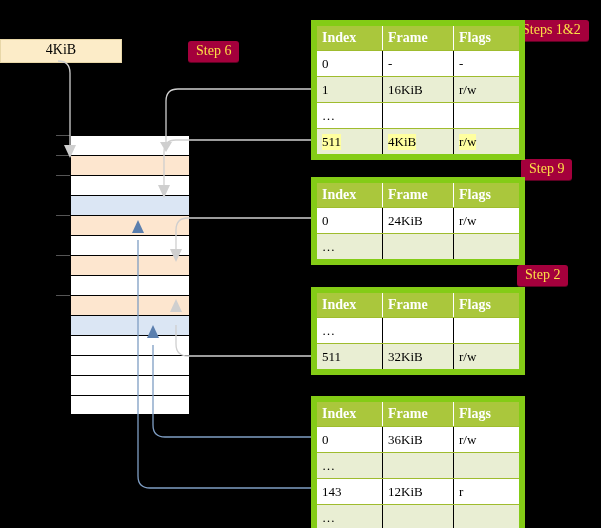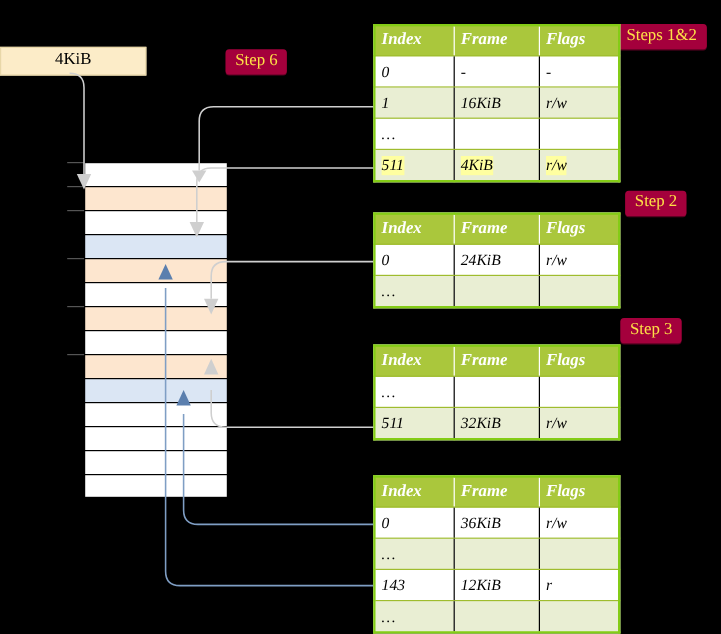--- a/index.html
+++ b/index.html
@@ -32,25 +32,24 @@
     font-size:14px;
     text-align:center;
     line-height:20px;
     color:#000;
   }
 
   
   .ptable{
     position:absolute;
     border-collapse:collapse;
-    border:2px solid #84cc16;
+    border:6px solid #84cc16;
     background:#ffffff;
     font-size:13px;
     table-layout:fixed;
-    font-style:italic;
   }
   .ptable th{
     background:#aac73c;
     color:#ffffff;
     font-weight:bold;
     text-align:left;
     padding:2px 5px;
     border-right:1px solid #ffffff;
     border-bottom:1px solid #9fbc2e;
     height:20px;
@@ -116,24 +115,24 @@
     <span>4KiB</span>
   </div>
 
   <div class="badge" style="left:188px;top:41px;">
     <span>Step 6</span>
   </div>
   <div class="badge" style="left:514px;top:20px;">
     <span>Steps 1&amp;2</span>
   </div>
   <div class="badge" style="left:521px;top:159px;">
+    <span>Step 9</span>
+  </div>
+  <div class="badge" style="left:517px;top:265px;">
     <span>Step 2</span>
-  </div>
-  <div class="badge" style="left:517px;top:265px;">
-    <span>Step 3</span>
   </div>
 
   <div class="memwrap" id="memwrap" style="left: 70px; top: 135px; width: 120px; height: 280px;">
       <div class="memrow" style="top: 0px;"></div>
       <div class="tick" style="left: -14px; top: 0px;"></div>
       <div class="memrow orange" style="top: 20px;"></div>
       <div class="tick" style="left: -14px; top: 20px;"></div>
       <div class="memrow" style="top: 40px;"></div>
       <div class="tick" style="left: -14px; top: 40px;"></div>
       <div class="memrow blue" style="top: 60px;"></div>

